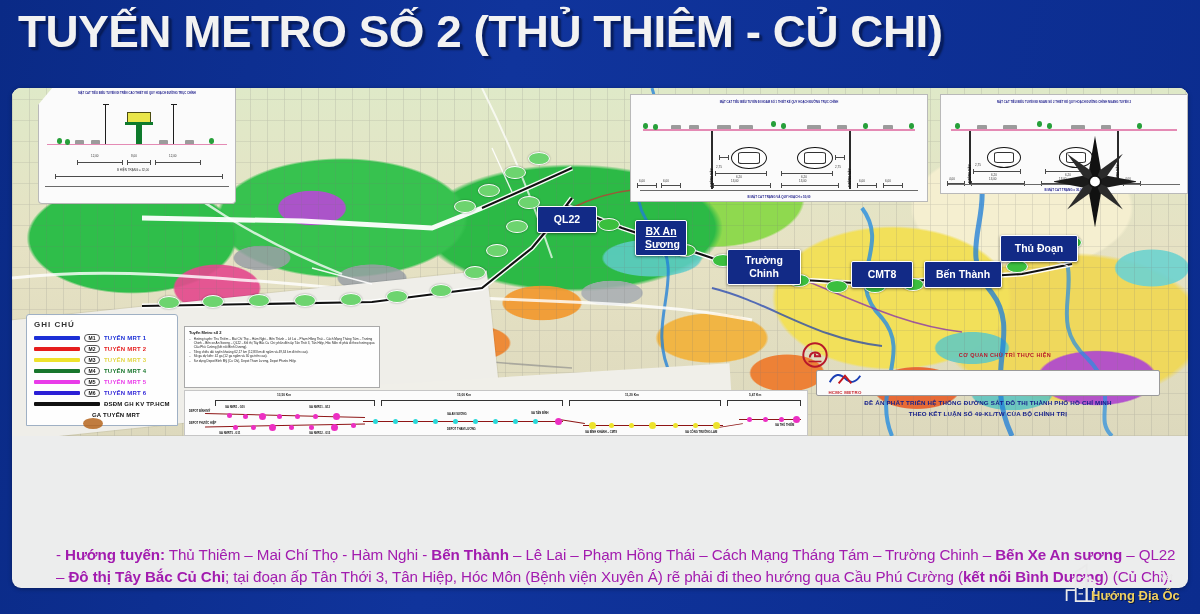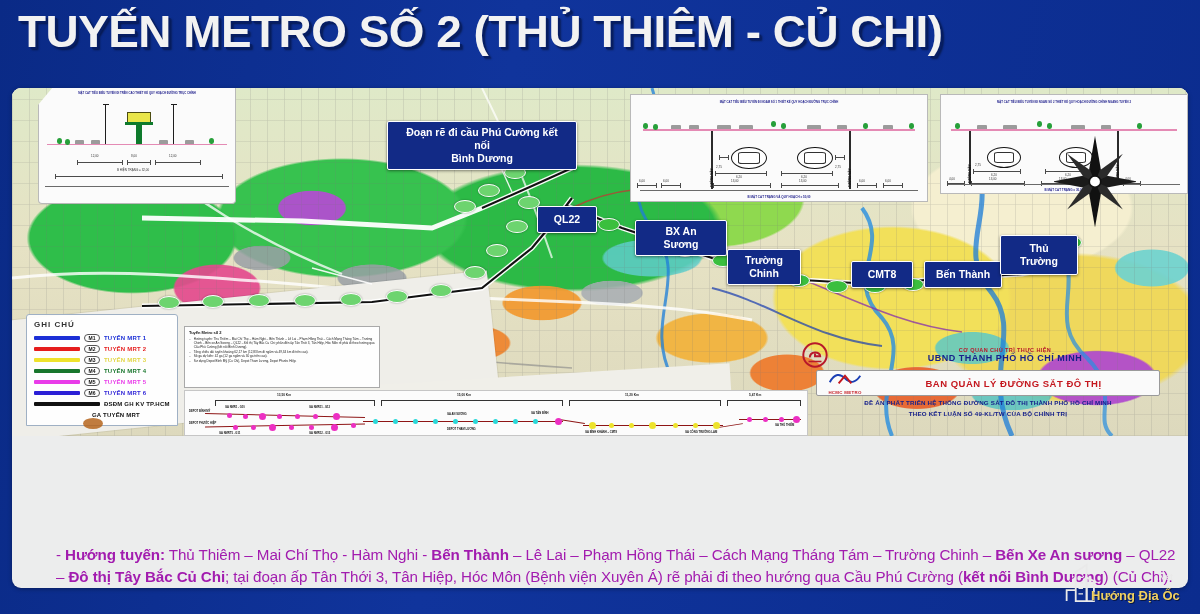--- a/index.html
+++ b/index.html
@@ -474,30 +474,28 @@
     <div class="stn" style="left:776px; top:186px;"></div>
     <div class="stn" style="left:814px; top:192px;"></div>
     <div class="stn" style="left:852px; top:192px;"></div>
     <div class="stn" style="left:890px; top:190px;"></div>
     <div class="stn" style="left:928px; top:186px;"></div>
     <div class="stn" style="left:962px; top:180px;"></div>
     <div class="stn" style="left:994px; top:172px;"></div>
     <div class="stn" style="left:1022px; top:160px;"></div>
     <div class="stn" style="left:1048px; top:148px;"></div>
 
-    <div class="callout" style="left:375px; top:33px; width:190px;">Đoạn rẽ đi cầu Phú Cường kết nối
-Bình Dương</div>
     <div class="callout" style="left:525px; top:118px; width:60px; padding-top:6px; padding-bottom:6px;">QL22</div>
-    <div class="callout" style="left:623px; top:132px; width:92px;">BX An
+    <div class="callout" style="left:623px; top:132px; width:52px;text-decoration:underline;">BX An
 Sương</div>
     <div class="callout" style="left:715px; top:161px; width:74px;">Trường
 Chinh</div>
     <div class="callout" style="left:839px; top:173px; width:62px; padding-top:6px; padding-bottom:6px;">CMT8</div>
     <div class="callout" style="left:912px; top:173px; width:78px; padding-top:6px; padding-bottom:6px;">Bến Thành</div>
-    <div class="callout" style="left:988px; top:147px; width:78px; padding-top:6px; padding-bottom:6px;">Thủ Trường</div>
+    <div class="callout" style="left:988px; top:147px; width:78px; padding-top:6px; padding-bottom:6px;">Thủ Đoạn</div>
 
     <div id="legend">
       <h4>GHI CHÚ</h4>
 
       <div class="lg-row">
         <div class="lg-bar" style="background:#1b2fd6;"></div>
         <div class="lg-chip">M1</div>
         <div class="lg-txt" style="color:#1b2fd6;">TUYẾN MRT 1</div>
       </div>
       <div class="lg-row">
@@ -572,32 +570,30 @@
 
     <div id="auth">
       <div id="auth-row1">
         <svg class="hcmc-logo" viewBox="0 0 40 40">
           <circle cx="20" cy="20" r="18" fill="none" stroke="#b8182a" stroke-width="3"></circle>
           <path d="M12 24 C 12 14, 28 14, 28 22 L 20 22 L 20 18" fill="none" stroke="#b8182a" stroke-width="3"></path>
           <path d="M10 30 L 30 30" stroke="#b8182a" stroke-width="2.4"></path>
         </svg>
         <div class="txts">
           <div class="t1">CƠ QUAN CHỦ TRÌ THỰC HIỆN</div>
-          <div class="t2">UBND THÀNH PHỐ HỒ CHÍ MINH</div>
         </div>
       </div>
       <div id="auth-row2">
         <div class="metro-logo">
           <svg viewBox="0 0 60 22" style="width:44px;height:14px;">
             <path d="M6 16 C 14 2, 22 2, 30 10 C 38 18, 46 18, 54 6" fill="none" stroke="#1b3fb5" stroke-width="3"></path>
             <path d="M20 18 L 30 6 L 40 18" fill="none" stroke="#c4171e" stroke-width="3"></path>
           </svg>
           <div class="mtxt">HCMC METRO</div>
         </div>
-        <div class="t3">BAN QUẢN LÝ ĐƯỜNG SẮT ĐÔ THỊ</div>
       </div>
       <div id="auth-row3">
         <div class="t4">ĐỀ ÁN PHÁT TRIỂN HỆ THỐNG ĐƯỜNG SẮT ĐÔ THỊ THÀNH PHỐ HỒ CHÍ MINH</div>
         <div class="t4">THEO KẾT LUẬN SỐ 49-KL/TW CỦA BỘ CHÍNH TRỊ</div>
       </div>
     </div>
 
     <div id="profile">
       <div class="pf-brace" style="left:30px; width:160px;"></div>
       <div class="pf-bracetxt" style="left:92px;">13,50 Km</div>

